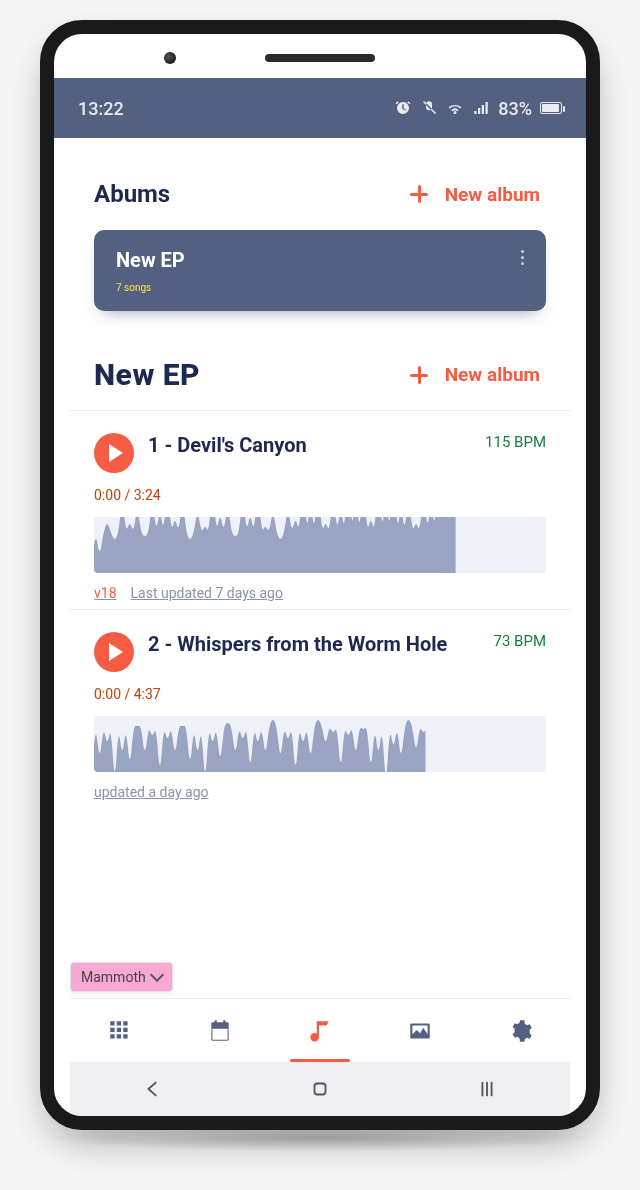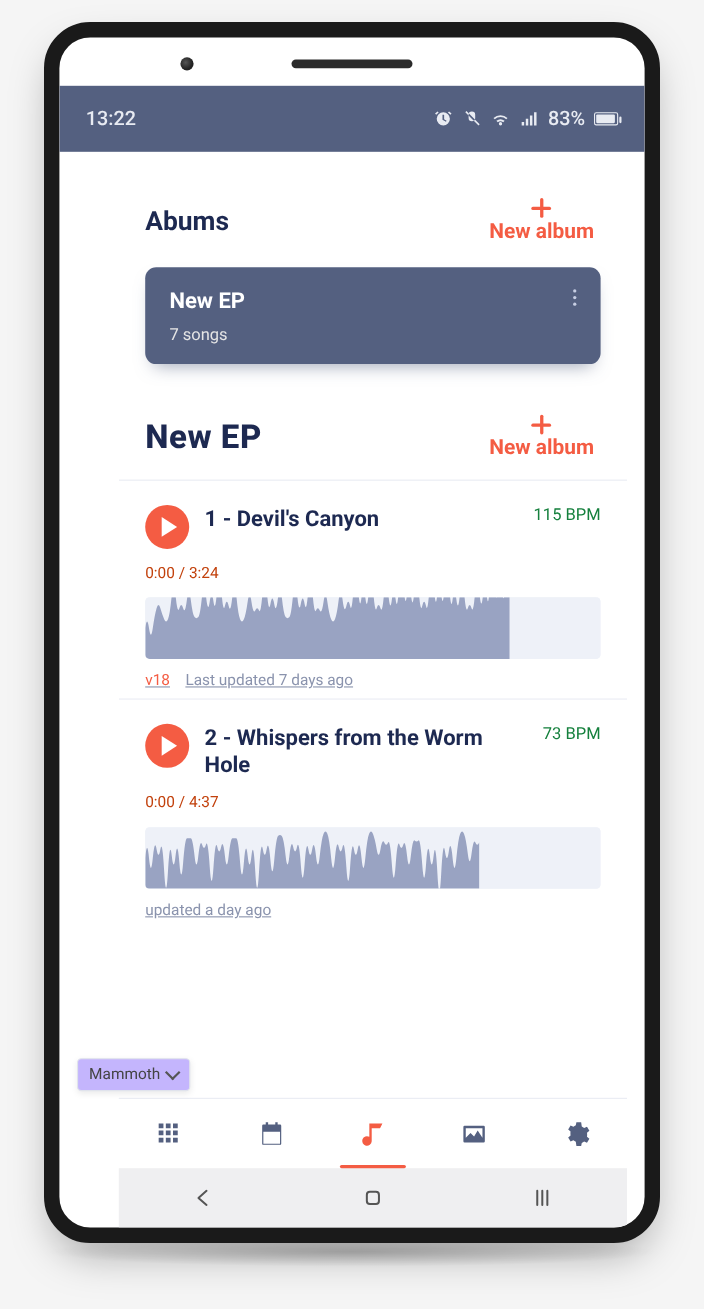--- a/index.html
+++ b/index.html
@@ -66,36 +66,35 @@
   .battery-shell::after {
     content: ""; position: absolute; right: -4px; top: 3px;
     width: 2px; height: 6px; background:#e8ebf2; border-radius:1px;
   }
   .battery-fill {
     position: absolute; left: 1px; top: 1px; bottom: 1px;
     width: 83%; background: #e8ebf2; border-radius:1px;
   }
 
   
-  .app { padding: 16px; height: calc(100% - 44px - 44px); display:flex; flex-direction:column;margin-left:38px; }
+  .app { padding: 16px; height: calc(100% - 44px - 44px); display:flex; flex-direction:column; }
   .scroll { flex:1; overflow:hidden; padding: 0 24px; }
 
   .section-head {
     display:flex; justify-content:space-between; align-items:center;
     margin-top: 26px; margin-bottom: 22px;
   }
   .section-head h1 {
     color:#1d2951; font-weight:700; font-size:24px;
   }
   .accent-btn {
-    display:flex; align-items:center; gap:0;
+    display:flex; align-items:center; gap:17px;
     color:#f45c43; font-weight:700; font-size:19px;
     cursor:pointer;
     padding-right: 6px;
-    flex-direction: column;
   }
   .accent-btn .plus {
     width:18px; height:18px; position:relative;
   }
   .accent-btn .plus::before, .accent-btn .plus::after {
     content:""; position:absolute; background:#f45c43;
   }
   .accent-btn .plus::before { left:0; right:0; top:8px; height:3px; border-radius:2px;}
   .accent-btn .plus::after  { top:0; bottom:0; left:8px; width:3px; border-radius:2px;}
 
@@ -103,21 +102,21 @@
   .album-card {
     background:#546080;
     border-radius:10px;
     padding:18px 22px;
     color:#fff;
     position:relative;
     box-shadow: 0 8px 16px -8px rgba(84,96,128,.6);
     cursor:pointer;
   }
   .album-card .title { font-weight:700; font-size:20px; margin-bottom:10px;}
-  .album-card .sub { font-size:15px; color:#e5e5e5; }
+  .album-card .sub { font-size:10px; color:#fde047; }
   .album-card .kebab {
     position:absolute; right:16px; top:14px;
     display:flex; flex-direction:column; gap:3px;
     padding:6px; cursor:pointer;
   }
   .album-card .kebab span{ width:3px;height:3px;background:#c7cee3;border-radius:50%;}
 
   
   .album-detail-head {
     display:flex; justify-content:space-between; align-items:center;
@@ -150,21 +149,21 @@
     background:#eef1f8; position:relative; overflow:hidden;
   }
   .wave svg { position:absolute; inset:0; width:100%; height:100%; }
   .meta { display:flex; gap:14px; align-items:flex-start;
           color:#8a93ad; font-size:14px; margin-top:12px;text-decoration:underline; }
   .meta .ver { color:#f45c43; }
 
   
   .float-dd {
     position:absolute; left:16px; bottom:124px;
-    background:#c4b5fd; border:1px solid #e0e3ec; border-radius:4px;
+    background:#f9a8d4; border:1px solid #e0e3ec; border-radius:4px;
     padding:6px 10px; font-size:14px; color:#444;
     display:flex; align-items:center; gap:6px;
     box-shadow:0 2px 6px rgba(0,0,0,.08);
     cursor:pointer;
   }
   .float-dd .chev {
     width:10px;height:10px;border-right:2px solid #555;border-bottom:2px solid #555;
     transform:rotate(45deg); margin-top:-4px;
   }
 

